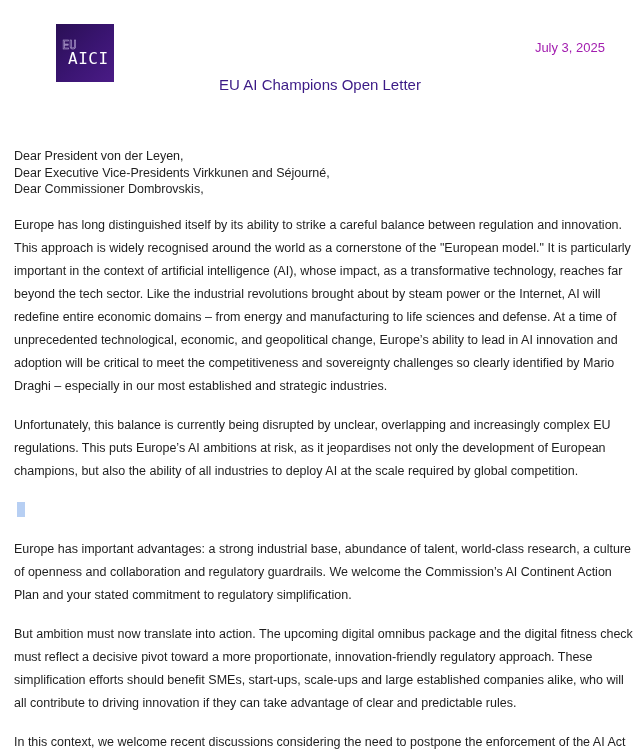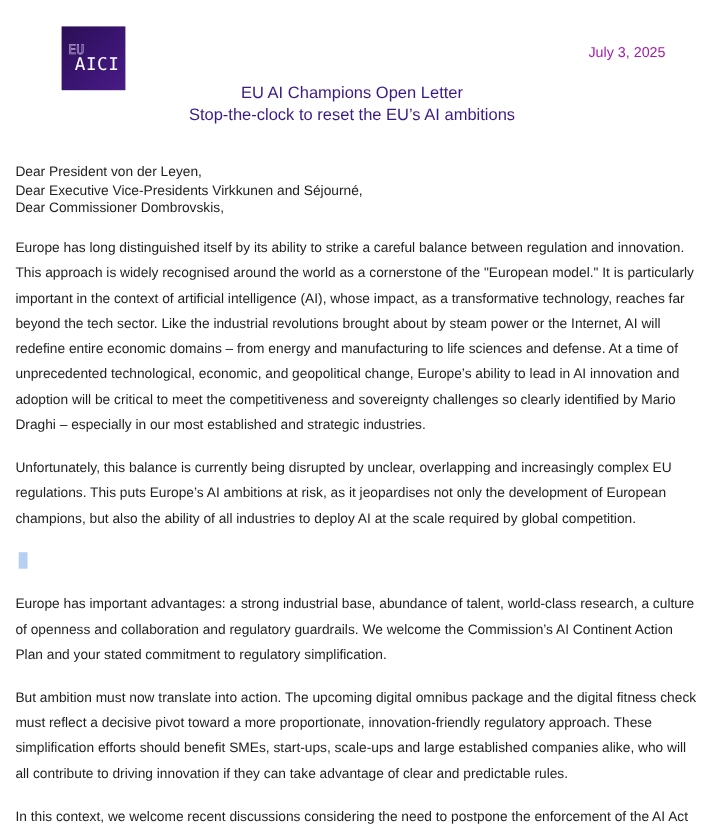--- a/index.html
+++ b/index.html
@@ -103,21 +103,20 @@
 
   <div class="logo">
     <span class="eu">EU</span>
     <span class="aici">AICI</span>
   </div>
 
   <div class="date">July 3, 2025</div>
 
   <div class="title-block">
     <div>EU AI Champions Open Letter</div>
-    <div>Stop-the-clock to reset the EU’s AI ambitions</div>
   </div>
 
   <div class="salutations">
     <div>Dear President von der Leyen,</div>
     <div>Dear Executive Vice-Presidents Virkkunen and Séjourné,</div>
     <div>Dear Commissioner Dombrovskis,</div>
   </div>
 
   <div class="body-text">
     <p>Europe has long distinguished itself by its ability to strike a careful balance between regulation and innovation. This approach is widely recognised around the world as a cornerstone of the "European model." It is particularly important in the context of artificial intelligence (AI), whose impact, as a transformative technology, reaches far beyond the tech sector. Like the industrial revolutions brought about by steam power or the Internet, AI will redefine entire economic domains – from energy and manufacturing to life sciences and defense. At a time of unprecedented technological, economic, and geopolitical change, Europe’s ability to lead in AI innovation and adoption will be critical to meet the competitiveness and sovereignty challenges so clearly identified by Mario Draghi – especially in our most established and strategic industries.</p>

